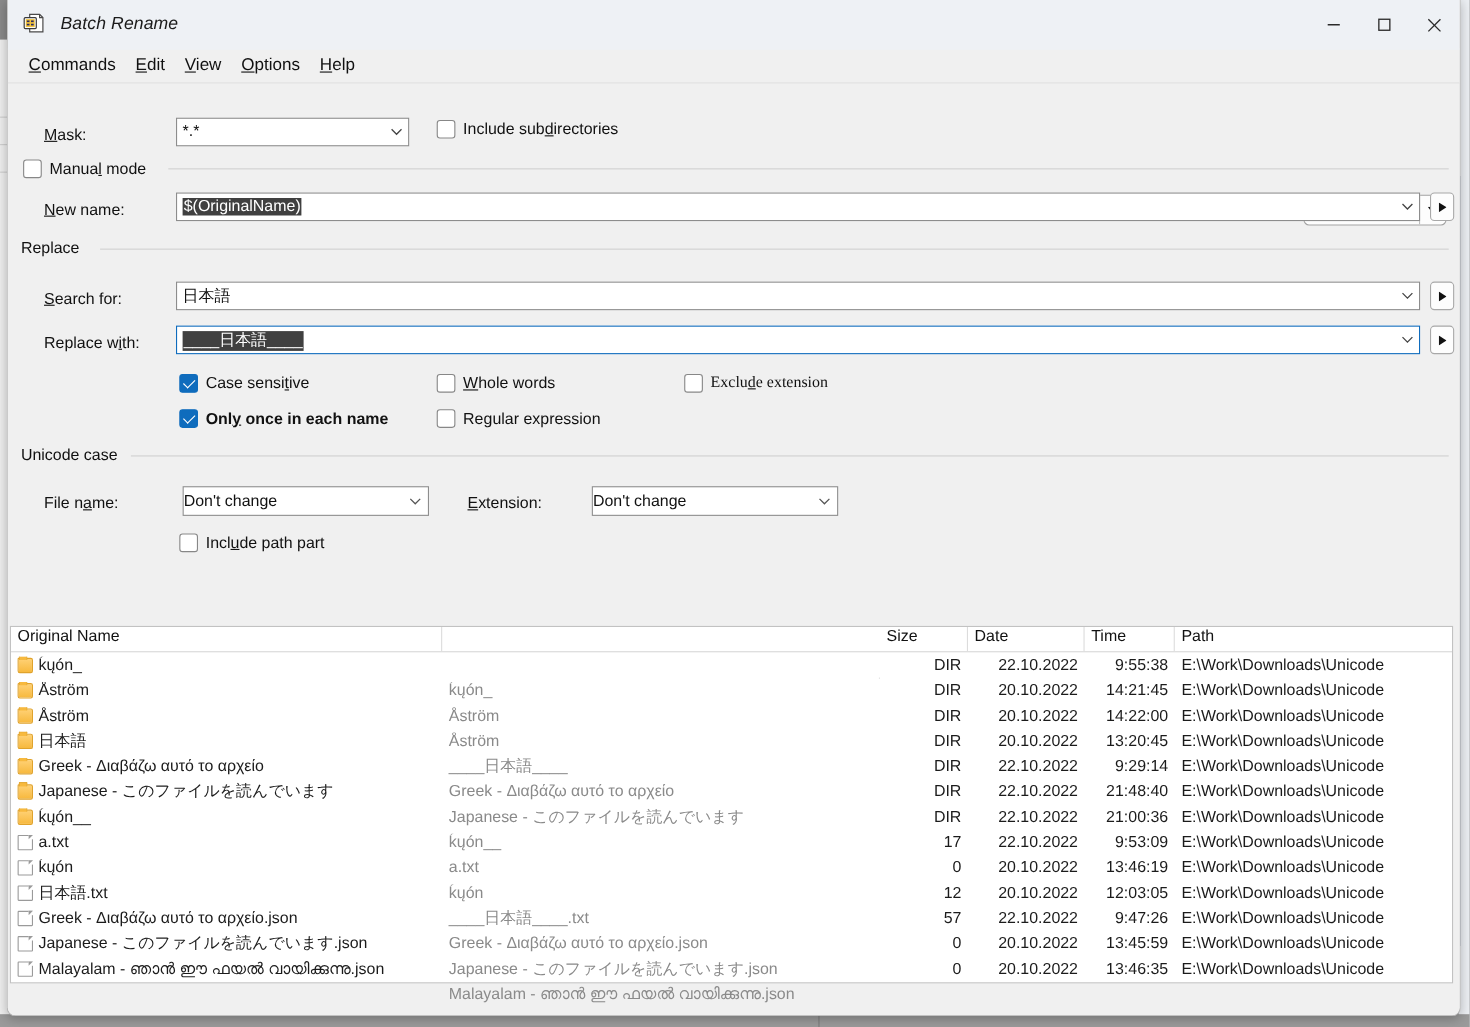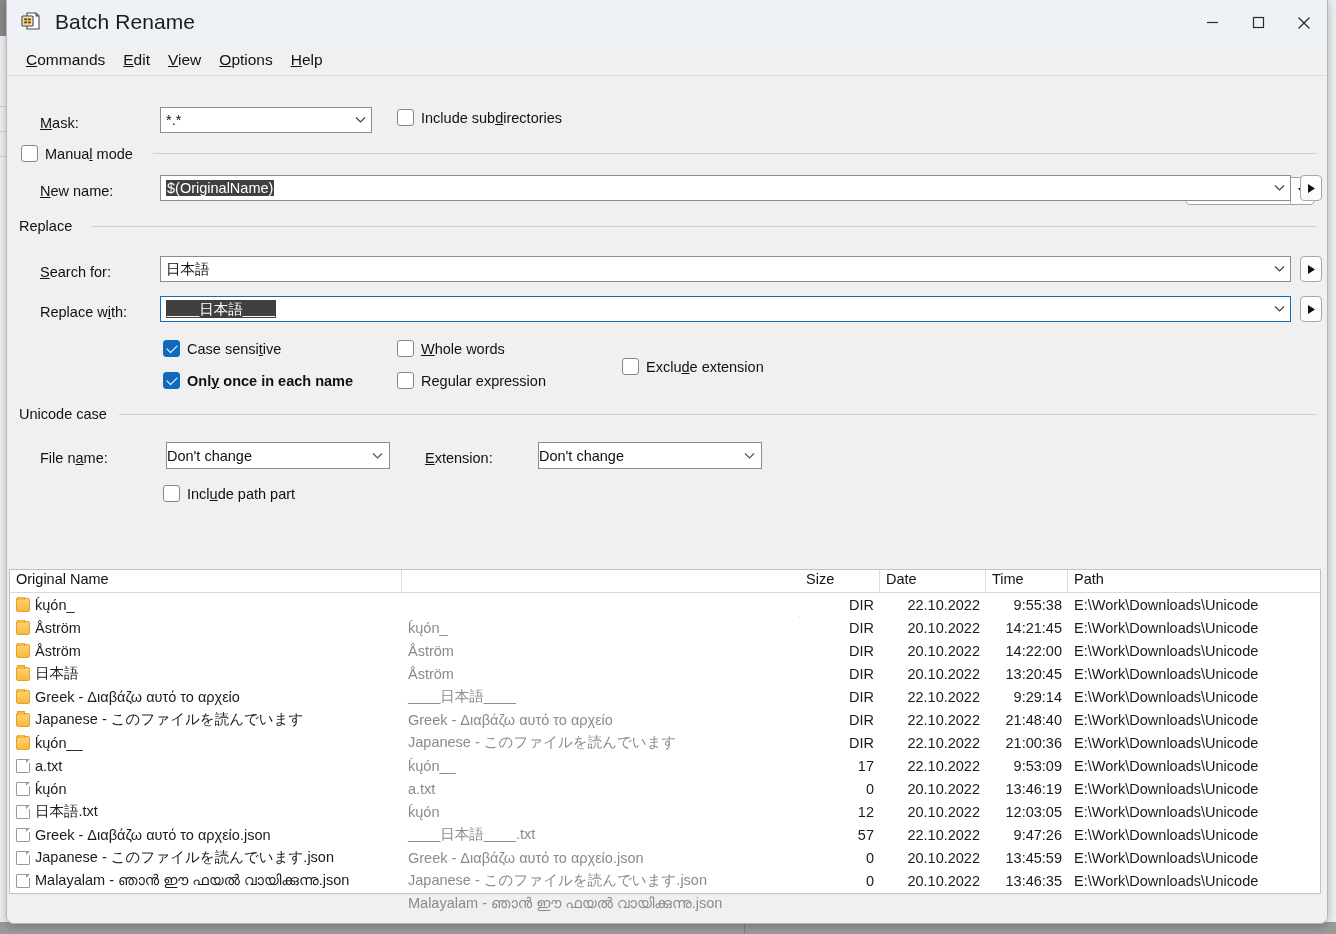--- a/index.html
+++ b/index.html
@@ -45,22 +45,23 @@
     height: 45px; background: #eef1f5;
     display: flex; align-items: center;
     border-bottom: 1px solid #eef1f5;
     position: relative;
   }
   .title-icon {
     margin-left: 12px; width: 24px; height: 24px;
     position: relative; flex: none;
   }
   .title-text {
-    margin-left: 12px; font-size: 21px; color: #1b1b1b;
+    margin-left: 12px; font-size: 16px; color: #1b1b1b;
     letter-spacing: .1px;
+    font-style: italic;
   }
   .winbtns { position: absolute; right: 0; top: 0; height: 45px; display: flex; }
   .winbtn {
     width: 46px; height: 45px; display: flex; align-items: center; justify-content: center;
     color: #2a2a2a;
   }
   .winbtn svg { display:block; }
 
   
   .menubar {
@@ -318,21 +319,21 @@
     </div>
 
     <div class="cb" style="left:156px; top:264px;">
       <div class="cbbox on"></div>
       <div class="t">Case sensi<u>t</u>ive</div>
     </div>
     <div class="cb" style="left:390px; top:264px;">
       <div class="cbbox"></div>
       <div class="t"><u>W</u>hole words</div>
     </div>
-    <div class="cb" style="left:615px; top:282px;">
+    <div class="cb" style="left:615px; top:264px;font-family:Liberation Serif, serif;">
       <div class="cbbox"></div>
       <div class="t">Exclu<u>d</u>e extension</div>
     </div>
     <div class="cb" style="left:156px; top:296px;font-weight:bold;">
       <div class="cbbox on"></div>
       <div class="t">Onl<u>y</u> once in each name</div>
     </div>
     <div class="cb" style="left:390px; top:296px;">
       <div class="cbbox"></div>
       <div class="t">Re<u>g</u>ular expression</div>

